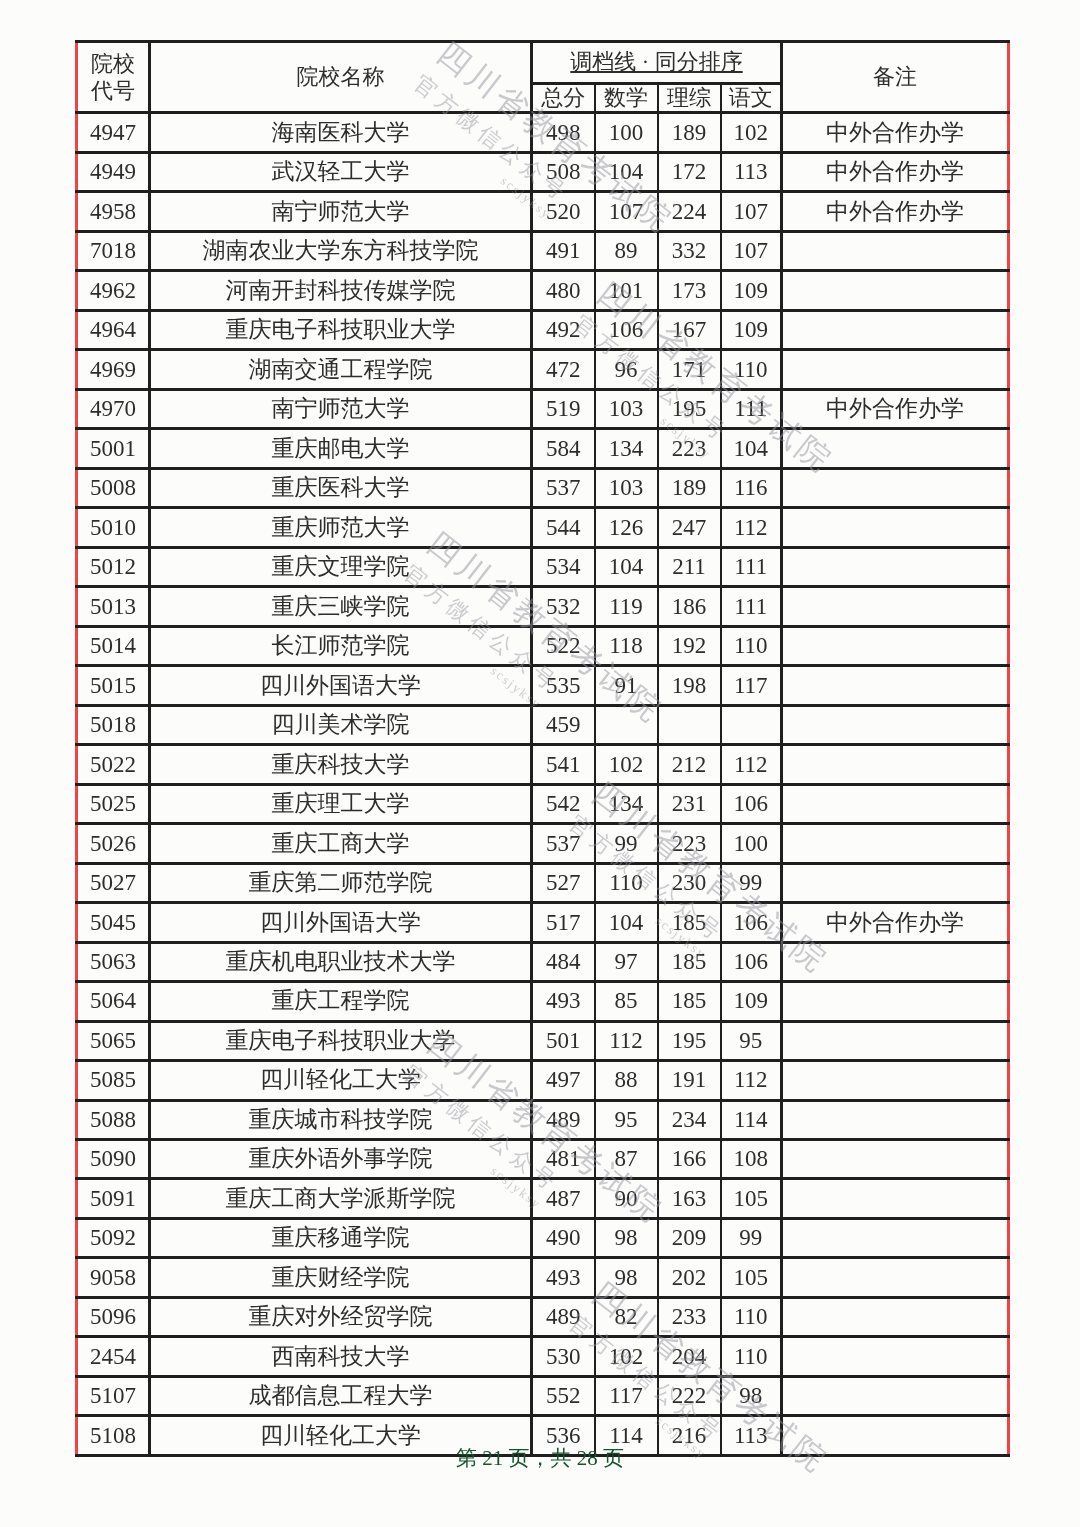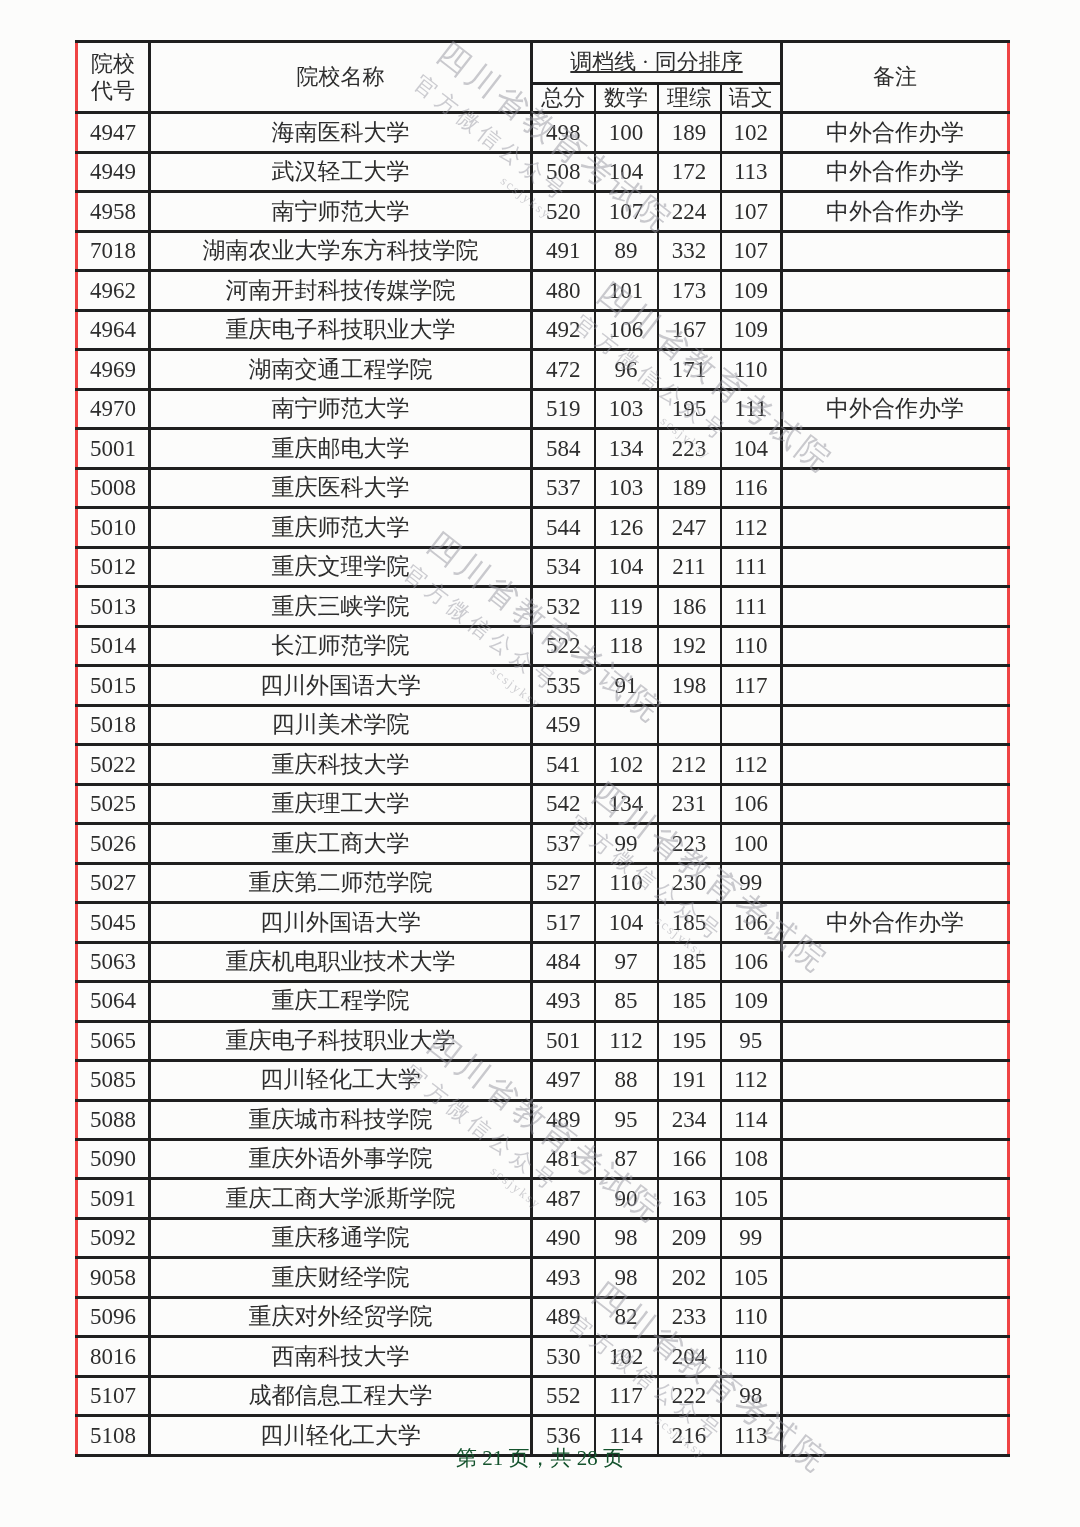--- a/index.html
+++ b/index.html
@@ -409,21 +409,21 @@
         <tr>
           <td>5096</td>
           <td>重庆对外经贸学院</td>
           <td>489</td>
           <td>82</td>
           <td>233</td>
           <td>110</td>
           <td></td>
         </tr>
         <tr>
-          <td>8016</td>
+          <td>2454</td>
           <td>西南科技大学</td>
           <td>530</td>
           <td>102</td>
           <td>204</td>
           <td>110</td>
           <td></td>
         </tr>
         <tr>
           <td>5107</td>
           <td>成都信息工程大学</td>

